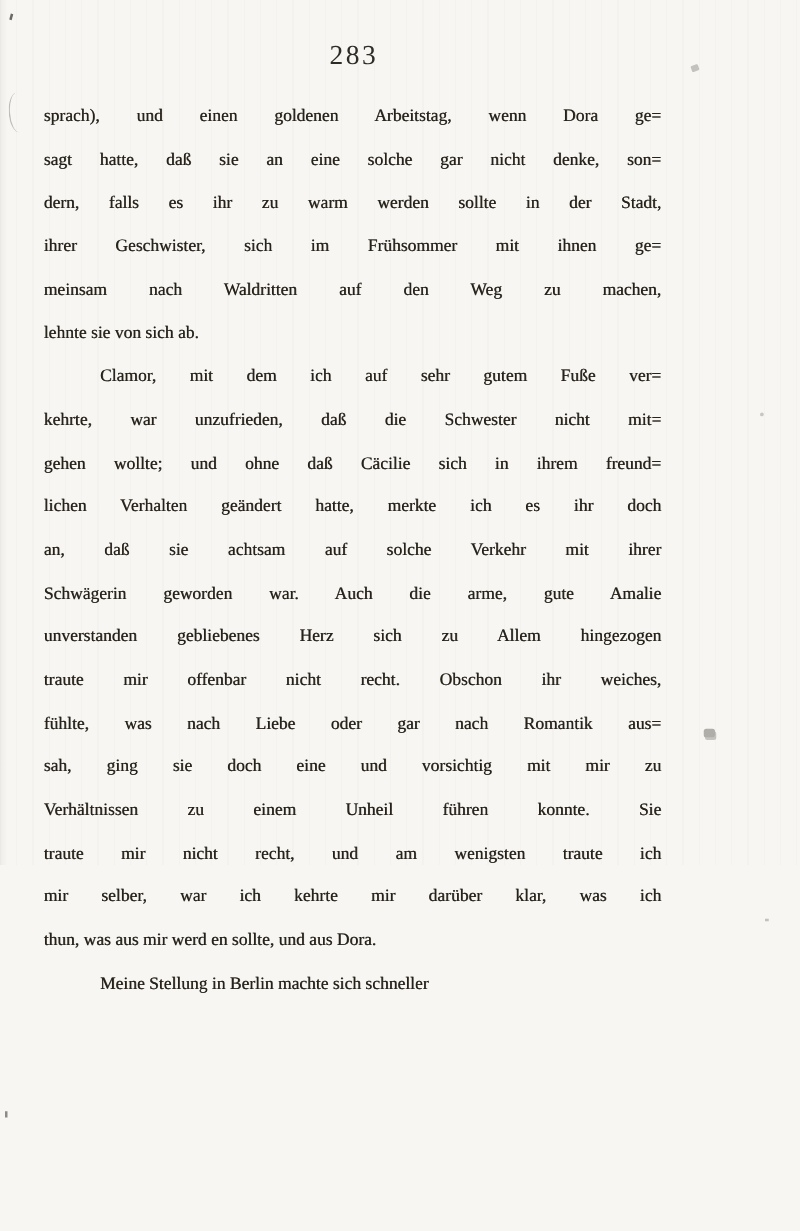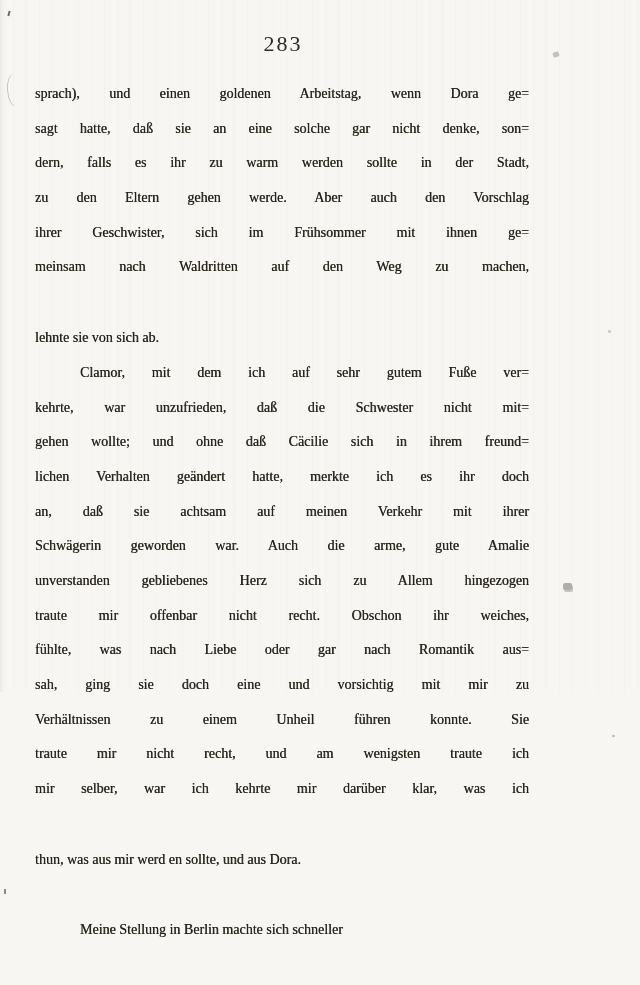--- a/index.html
+++ b/index.html
@@ -48,21 +48,20 @@
     line-height: 34.7px;
     white-space: normal;
   }
   .line.j {
     text-align: justify;
     text-align-last: justify;
   }
   .line.e {
     text-align: left;
     text-align-last: left;
-    margin-top: 36px;
   }
   .line.indent {
     padding-left: 45px;
   }
   .line.j.indent {
     text-align: justify;
     text-align-last: justify;
   }
   
   .artifact { position: absolute; pointer-events: none; }
@@ -85,29 +84,28 @@
 <body>
 
 <div class="page">
 
   <div class="page-number">283</div>
 
   <div class="text-block">
     <div class="line j">sprach), und einen goldenen Arbeitstag, wenn Dora ge=</div>
     <div class="line j">sagt hatte, daß sie an eine solche gar nicht denke, son=</div>
     <div class="line j">dern, falls es ihr zu warm werden sollte in der Stadt,</div>
-    <div class="line j">zu den Eltern gehen werde. Aber auch den Vorschlag</div>
     <div class="line j">ihrer Geschwister, sich im Frühsommer mit ihnen ge=</div>
     <div class="line j">meinsam nach Waldritten auf den Weg zu machen,</div>
     <div class="line e">lehnte sie von sich ab.</div>
     <div class="line j indent">Clamor, mit dem ich auf sehr gutem Fuße ver=</div>
     <div class="line j">kehrte, war unzufrieden, daß die Schwester nicht mit=</div>
     <div class="line j">gehen wollte; und ohne daß Cäcilie sich in ihrem freund=</div>
     <div class="line j">lichen Verhalten geändert hatte, merkte ich es ihr doch</div>
-    <div class="line j">an, daß sie achtsam auf meinen Verkehr mit ihrer</div>
+    <div class="line j">an, daß sie achtsam auf solche Verkehr mit ihrer</div>
     <div class="line j">Schwägerin geworden war. Auch die arme, gute Amalie</div>
     <div class="line j">unverstanden gebliebenes Herz sich zu Allem hingezogen</div>
     <div class="line j">traute mir offenbar nicht recht.  Obschon ihr weiches,</div>
     <div class="line j">fühlte, was nach Liebe oder gar nach Romantik aus=</div>
     <div class="line j">sah, ging sie doch eine und vorsichtig mit mir zu</div>
     <div class="line j">Verhältnissen zu einem Unheil führen konnte.  Sie</div>
     <div class="line j">traute mir nicht recht, und am wenigsten traute ich</div>
     <div class="line j">mir selber, war ich kehrte mir darüber klar, was ich</div>
     <div class="line e">thun, was aus mir werd en sollte, und aus Dora.</div>
     <div class="line e indent">Meine Stellung in Berlin machte sich schneller</div>

